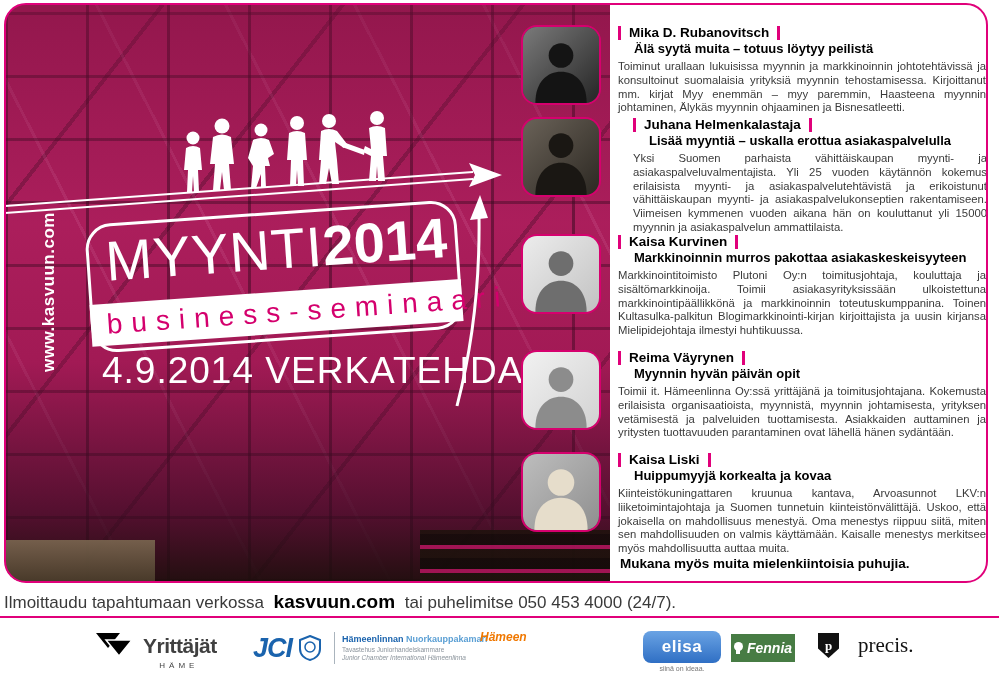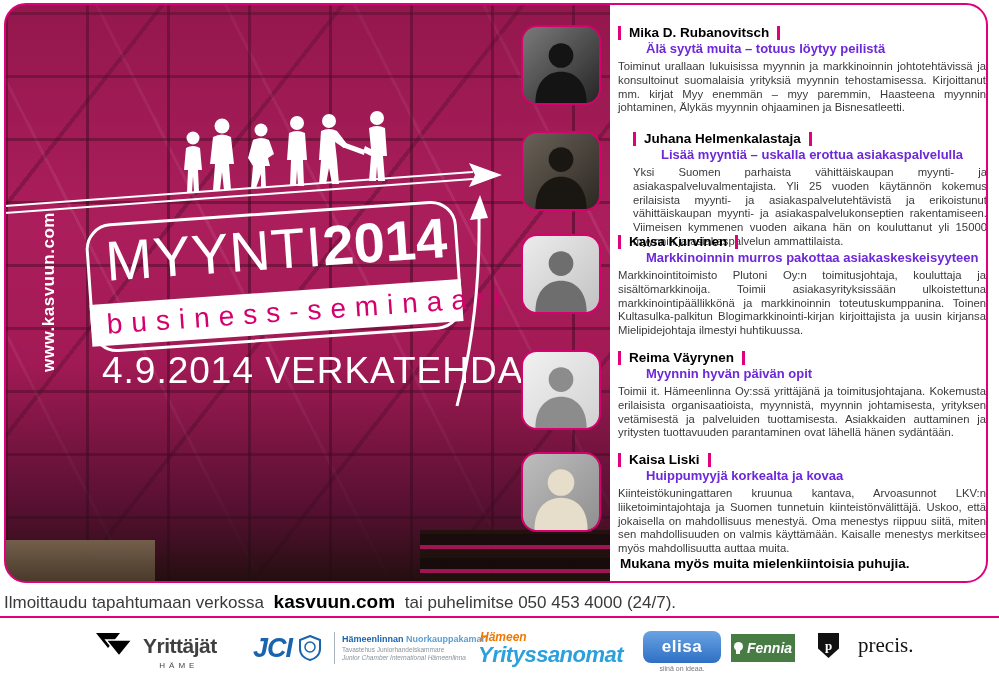--- a/index.html
+++ b/index.html
@@ -48,29 +48,29 @@
   .price-box { position:absolute; left:152px; top:448px; width:266px; height:134px; background:#fff; border:2px solid #e0007a; border-bottom:none;
     border-radius:14px 14px 0 0; z-index:35; display:flex; align-items:center; justify-content:center; gap:10px; }
   .price-value { font-size:82px; font-weight:800; color:#000; letter-spacing:-3px; line-height:1; }
   .price-side { display:flex; flex-direction:column; align-items:center; margin-top:6px; }
   .price-currency { font-size:58px; line-height:1; color:#fff; -webkit-text-stroke:2.5px #000; font-weight:400; }
   .price-note { font-size:16px; color:#9a9a9a; margin-top:2px; }
 
   
   .speakers-bg { position:absolute; left:610px; top:3px; width:378px; height:580px; background:#fff; z-index:2; }
   .speaker-row { position:absolute; left:521px; width:466px; display:flex; gap:17px; z-index:10; }
-  .r1{top:25px;} .r2{top:131px;gap:32px;} .r3{top:234px;} .r4{top:350px;} .r5{top:452px;}
+  .r1{top:25px;} .r2{top:117px;gap:32px;} .r3{top:234px;} .r4{top:350px;} .r5{top:452px;}
   .speaker-photo { flex:none; width:80px; height:80px; border:2.5px solid #d6006e; border-radius:16px; overflow:hidden; position:relative; }
   .speaker-photo svg { display:block; width:100%; height:100%; }
   .speaker-text { width:368px; }
   .name-row { display:flex; align-items:center; }
   .bar { display:inline-block; width:3px; height:14px; background:#e0007a; }
   .bar.left { margin-right:8px; } .bar.right { margin-left:8px; }
   .speaker-name { font-size:13.5px; font-weight:700; color:#000; }
-  .speaker-topic { font-size:13px; font-weight:700; color:#6d28d9; margin-left:28px; margin-top:1px; }
+  .speaker-topic { font-size:13px; font-weight:700; color:#000000; margin-left:16px; margin-top:1px; }
   .speaker-bio { font-size:11.3px; line-height:1.22; color:#3a3a3a; text-align:justify; margin-top:4px; }
   .mukana { position:absolute; left:620px; top:556px; font-size:13.5px; font-weight:700; color:#000; z-index:10; }
 
   
   .register-line { position:absolute; left:4px; top:591px; font-size:17px; color:#3a3a3a; white-space:nowrap; }
   .register-line .site { font-size:19px; font-weight:800; color:#000; margin:0 5px; }
   .footer-divider { position:absolute; left:0; top:616px; width:999px; height:2px; background:#e0007a; }
 
   .logos { position:absolute; left:0; top:624px; width:999px; height:52px; }
   .logo { position:absolute; display:flex; align-items:center; }
@@ -335,21 +335,20 @@
       <div class="jci-divider"></div>
       <div class="jci-text">
         <span class="jci-l1"><span>Hämeenlinnan</span> <span class="light">Nuorkauppakamari</span></span>
         <span class="jci-l2">Tavastehus Juniorhandelskammare</span>
         <span class="jci-l3">Junior Chamber International Hämeenlinna</span>
       </div>
     </div>
 
     <div class="logo logo-ys">
       <span class="ys-prefix">Hämeen</span>
-      <span class="ys-name">Yrityssanomat</span>
     </div>
 
     <div class="logo logo-elisa">
       <div class="elisa-box">
         <span>elisa</span>
       </div>
       <span class="elisa-tagline">siinä on ideaa.</span>
     </div>
 
     <div class="logo logo-fennia">

